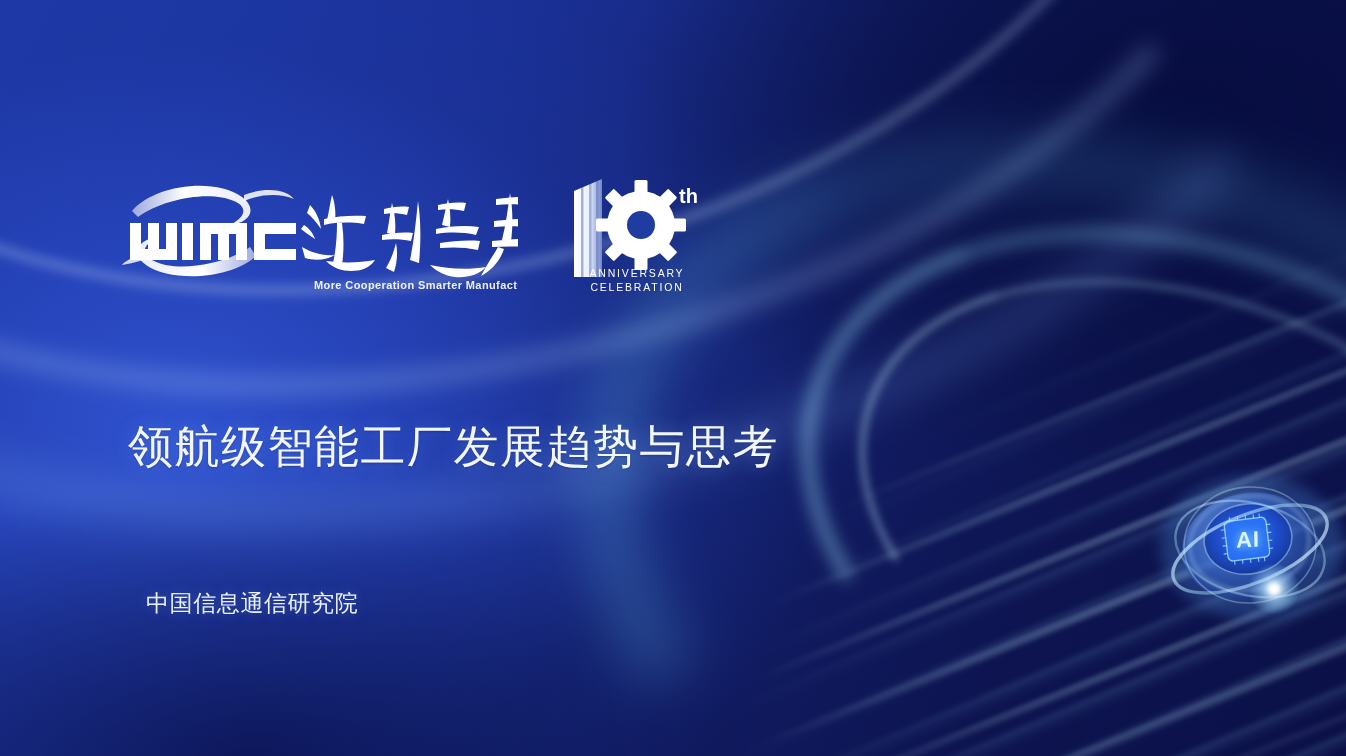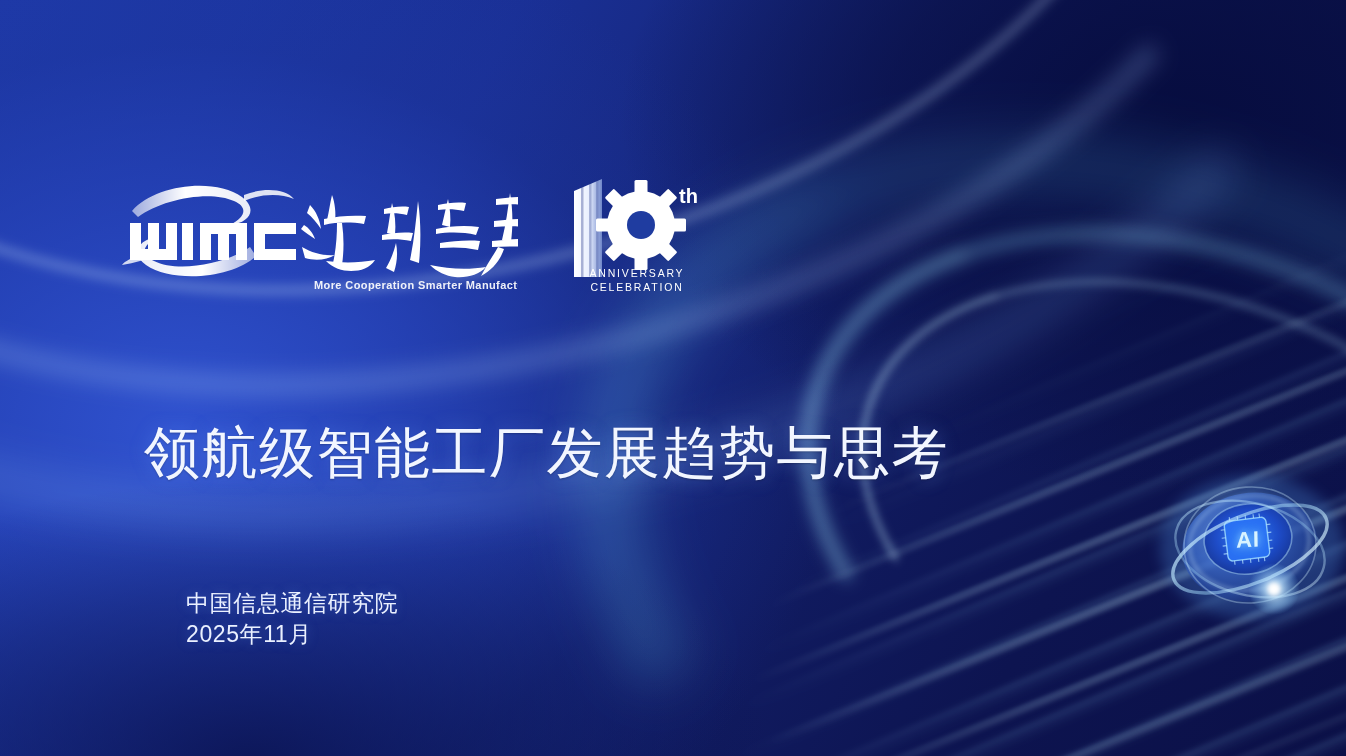--- a/index.html
+++ b/index.html
@@ -227,42 +227,41 @@
     font-size: 63px;
     line-height: 1.08;
     letter-spacing: 0.5px;
     font-weight: 400;
     color: #ffffff;
     white-space: nowrap;
     text-shadow: 0 0 22px rgba(120,170,255,0.40), 0 1px 2px rgba(0,0,0,0.25);
   }
   #title-sub {
     position: absolute;
-    left: 144px;
+    left: 128px;
     top: 422px;
-    font-size: 56px;
+    font-size: 45px;
     line-height: 1.12;
     letter-spacing: 1.5px;
     font-weight: 400;
     color: #f2f6ff;
     white-space: nowrap;
     text-shadow: 0 0 18px rgba(110,160,255,0.38), 0 1px 2px rgba(0,0,0,0.25);
   }
 
   
   #footer {
     position: absolute;
     left: 146px;
     top: 588px;
     color: #eaf0ff;
     font-size: 23px;
     line-height: 1.33;
     letter-spacing: 0.6px;
     text-shadow: 0 0 12px rgba(110,160,255,0.35);
-    margin-left: 40px;
   }
   #footer div { white-space: nowrap; }
 
   
   #ai-sphere {
     position: absolute;
     left: 1152px;
     top: 455px;
     width: 200px;
     height: 175px;
@@ -430,21 +429,20 @@
           <tspan id="anniv-l2">CELEBRATION</tspan>
         </text>
       </svg>
     </div>
   </div>
 
   <div id="title-sub">领航级智能工厂发展趋势与思考</div>
 
   <div id="footer">
     <div>中国信息通信研究院</div>
-    <div>2025年11月</div>
   </div>
 
   <div id="ai-sphere">
     <svg width="200" height="175" viewBox="0 0 200 175" xmlns="http://www.w3.org/2000/svg" aria-hidden="true">
       <defs>
         <radialGradient id="sphereBody" cx="38%" cy="34%" r="72%">
           <stop offset="0%" stop-color="#6f9ae8" stop-opacity="0.95"></stop>
           <stop offset="42%" stop-color="#3f6fd2" stop-opacity="0.9"></stop>
           <stop offset="78%" stop-color="#24469f" stop-opacity="0.85"></stop>
           <stop offset="100%" stop-color="#152c74" stop-opacity="0.55"></stop>

